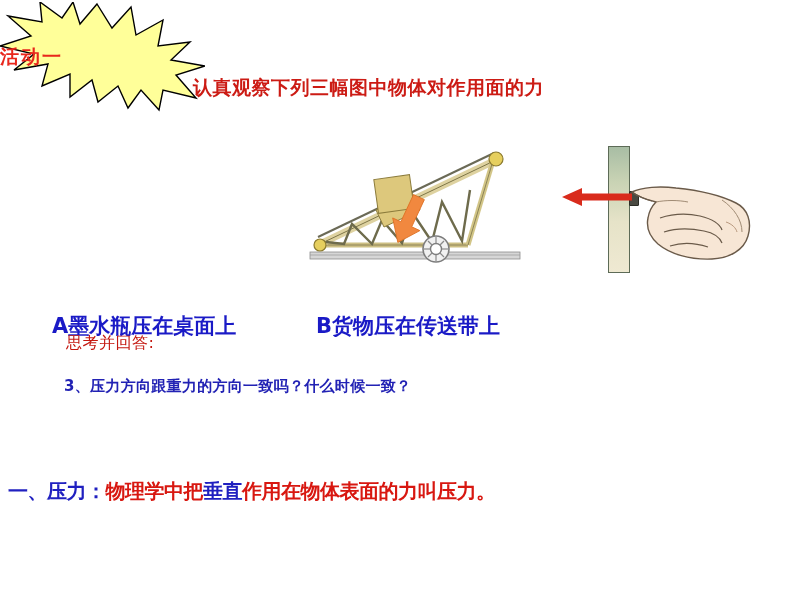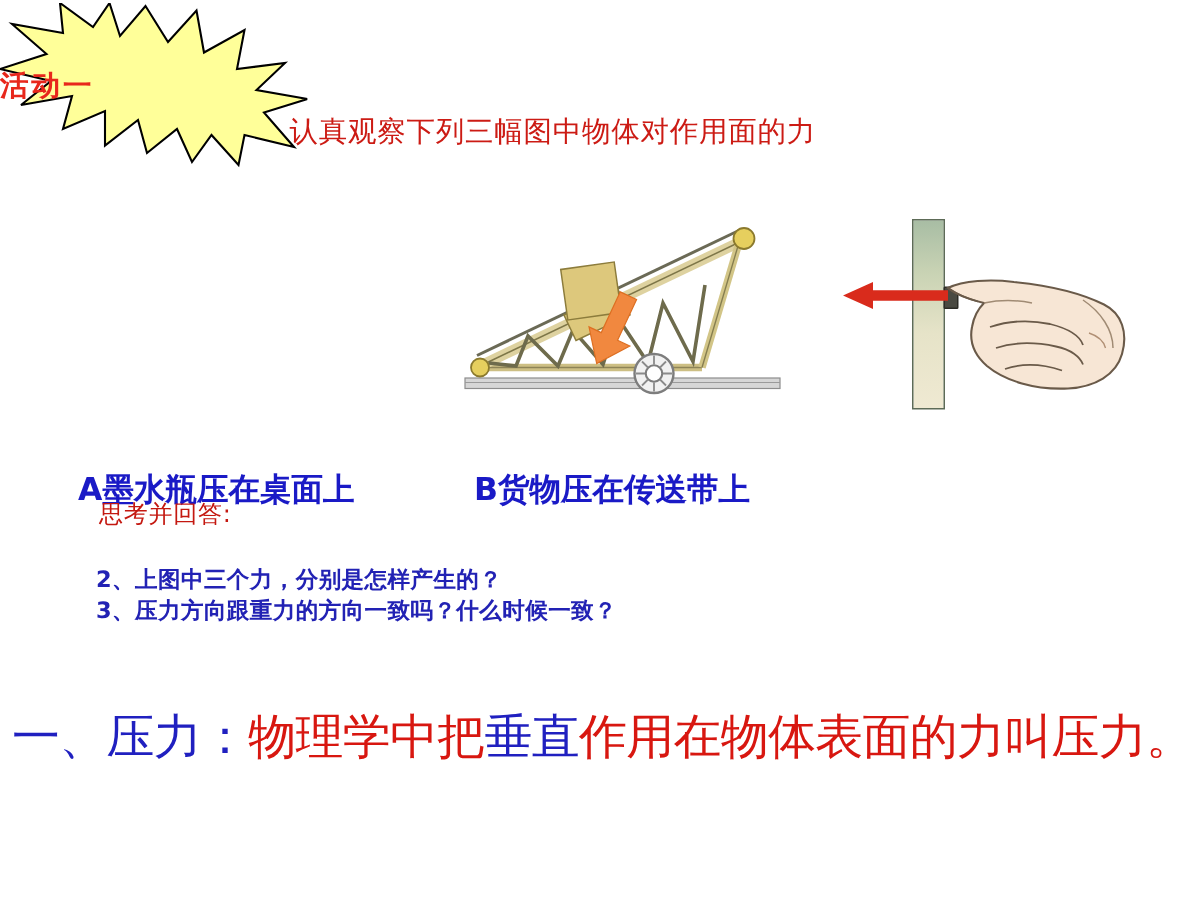--- a/index.html
+++ b/index.html
@@ -37,21 +37,21 @@
     font-family: "DejaVu Sans", "Liberation Sans", sans-serif;
   }
 
   
   #header-line {
     position: absolute;
     left: 193px;
     top: 75px;
     color: #CC1B14;
     font-size: 19px;
-    font-weight: normal;
+    font-weight: bold;
     letter-spacing: 0.5px;
     white-space: nowrap;
   }
 
   
   #figure-row {
     position: absolute;
     left: 0;
     top: 132px;
     width: 800px;
@@ -188,21 +188,21 @@
   
   #definition {
     position: absolute;
     left: 8px; top: 470px;
     width: 790px;
     white-space: nowrap;
     font-size: 30px;
     font-weight: bold;
     letter-spacing: -0.5px;
   }
-  #definition span { font-size: 32px; font-weight: normal; }
+  #definition span { font-size: 20px; font-weight: bold; }
   .def-blue { color: #2020C0; }
   .def-red  { color: #D81710; }
 </style>
 </head>
 <body>
 
 <div id="starburst">
   <svg width="205" height="110" viewBox="0 0 205 110">
     <polygon points="97,2 112,26 131,5 136,33 163,18 158,44 190,40 171,58 205,64 176,73 196,96 163,88 159,108 141,88 128,106 118,84 98,100 92,78 70,95 70,72 42,84 48,62 14,68 34,52 0,44 31,34 8,14 42,20 40,0 62,16 73,0 80,22" fill="#FFFF99" stroke="#000000" stroke-width="1.4" stroke-linejoin="miter"></polygon>
   </svg>
@@ -286,19 +286,18 @@
 </div>
 
 <div id="captions">
   <div class="caption" id="caption-a">A墨水瓶压在桌面上</div>
   <div class="caption" id="caption-b">B货物压在传送带上</div>
 </div>
 
 <div id="think-label">思考并回答:</div>
 
 <div id="questions">
-  <div class="question">2、上图中三个力，分别是怎样产生的？</div>
   <div class="question">3、压力方向跟重力的方向一致吗？什么时候一致？</div>
 </div>
 
 <div id="definition">
   <span class="def-blue">一、压力：</span><span class="def-red">物理学中把</span><span class="def-blue">垂直</span><span class="def-red">作用在物体表面的力叫压力。</span>
 </div>
 
 </body></html>

